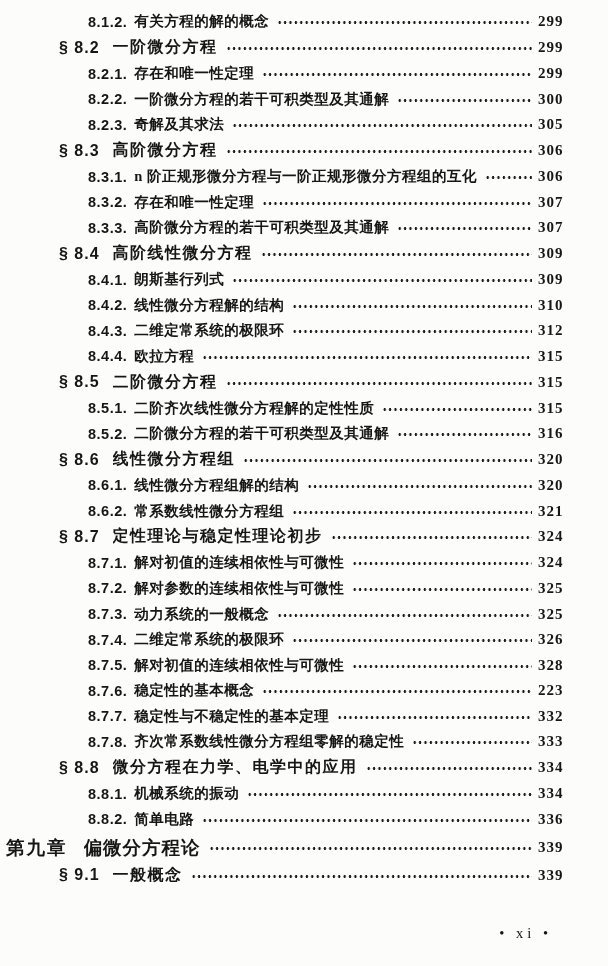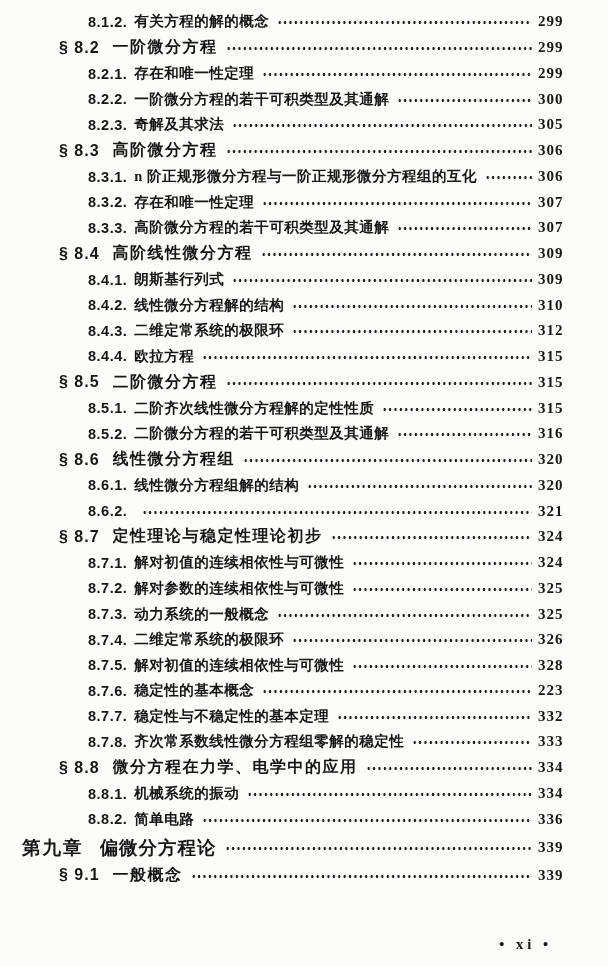--- a/index.html
+++ b/index.html
@@ -52,21 +52,21 @@
     flex: 0 0 auto;
     width: 42px;
     text-align: left;
     font-family: "Liberation Serif", serif;
     font-weight: 700;
     font-size: 15px;
     letter-spacing: 1px;
   }
   
   .level-1 {
-    padding-left: 22px;
+    padding-left: 6px;
     height: 30px;
     font-size: 18.5px;
     font-weight: 700;
   }
   .level-1 .label { margin-right: 16px; letter-spacing: 2px; }
   .level-1 .title { letter-spacing: 1px; }
   
   .level-2 {
     padding-left: 59px;
     height: 26.2px;
@@ -80,23 +80,23 @@
     padding-left: 88px;
     height: 25.6px;
     font-size: 14.5px;
     font-weight: 600;
   }
   .level-3 .label { margin-right: 7px; letter-spacing: 0.5px; }
   .level-3 .title { letter-spacing: 0.5px; font-family: Liberation Serif, serif; }
   .footer {
     position: absolute;
     right: 56px;
-    bottom: 13px;
+    bottom: 24px;
     font-family: "Liberation Serif", serif;
-    font-weight: 700;
+    font-weight: 400;
     font-size: 14.5px;
     letter-spacing: 4px;
     color: #141414;
   }
 </style>
 </head>
 <body>
 
 <div class="page">
   <div class="toc" id="toc-list">
@@ -209,20 +209,21 @@
     <span class="pagenum">320</span>
   </div>
       <div class="row level-3">
     <span class="label">8.6.1.</span>
     <span class="title">线性微分方程组解的结构</span>
     <span class="leader"></span>
     <span class="pagenum">320</span>
   </div>
       <div class="row level-3">
     <span class="label">8.6.2.</span>
+    <span class="title">常系数线性微分方程组</span>
     <span class="leader"></span>
     <span class="pagenum">321</span>
   </div>
       <div class="row level-2">
     <span class="label">§ 8.7</span>
     <span class="title">定性理论与稳定性理论初步</span>
     <span class="leader"></span>
     <span class="pagenum">324</span>
   </div>
       <div class="row level-3">

